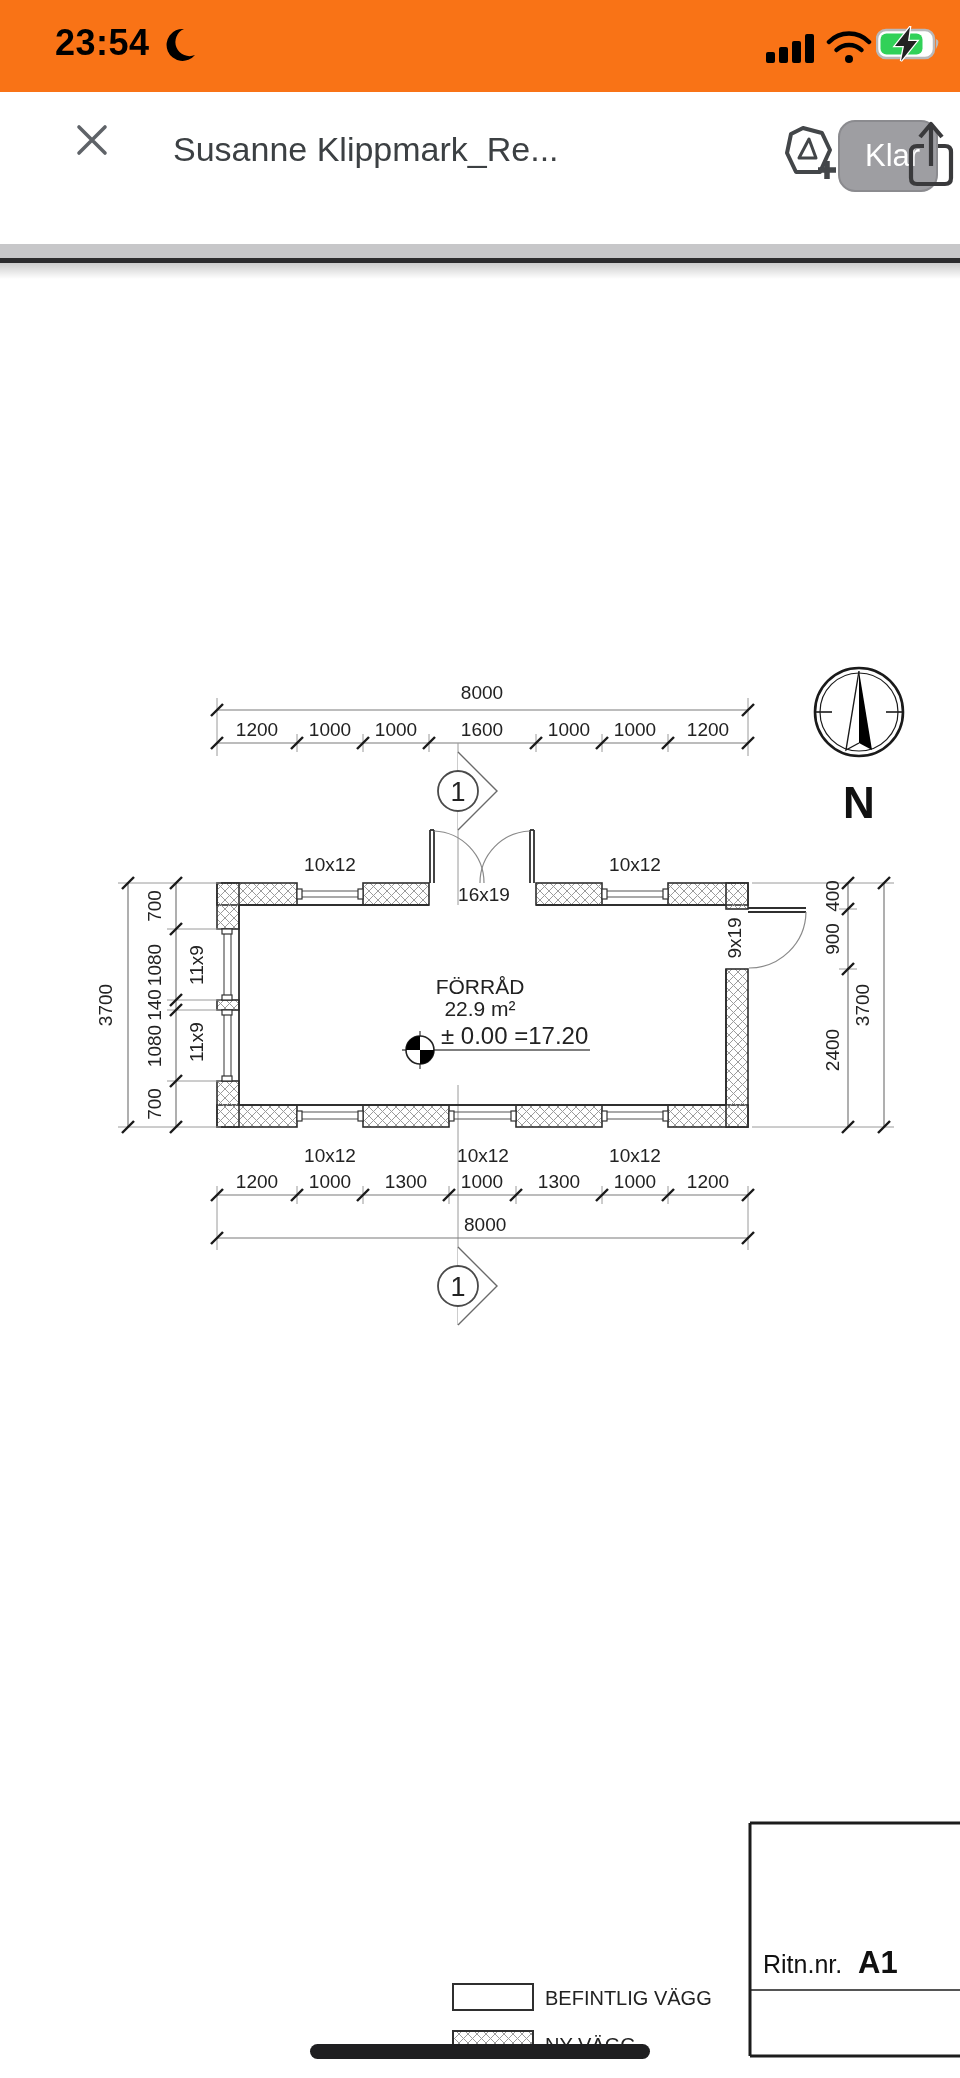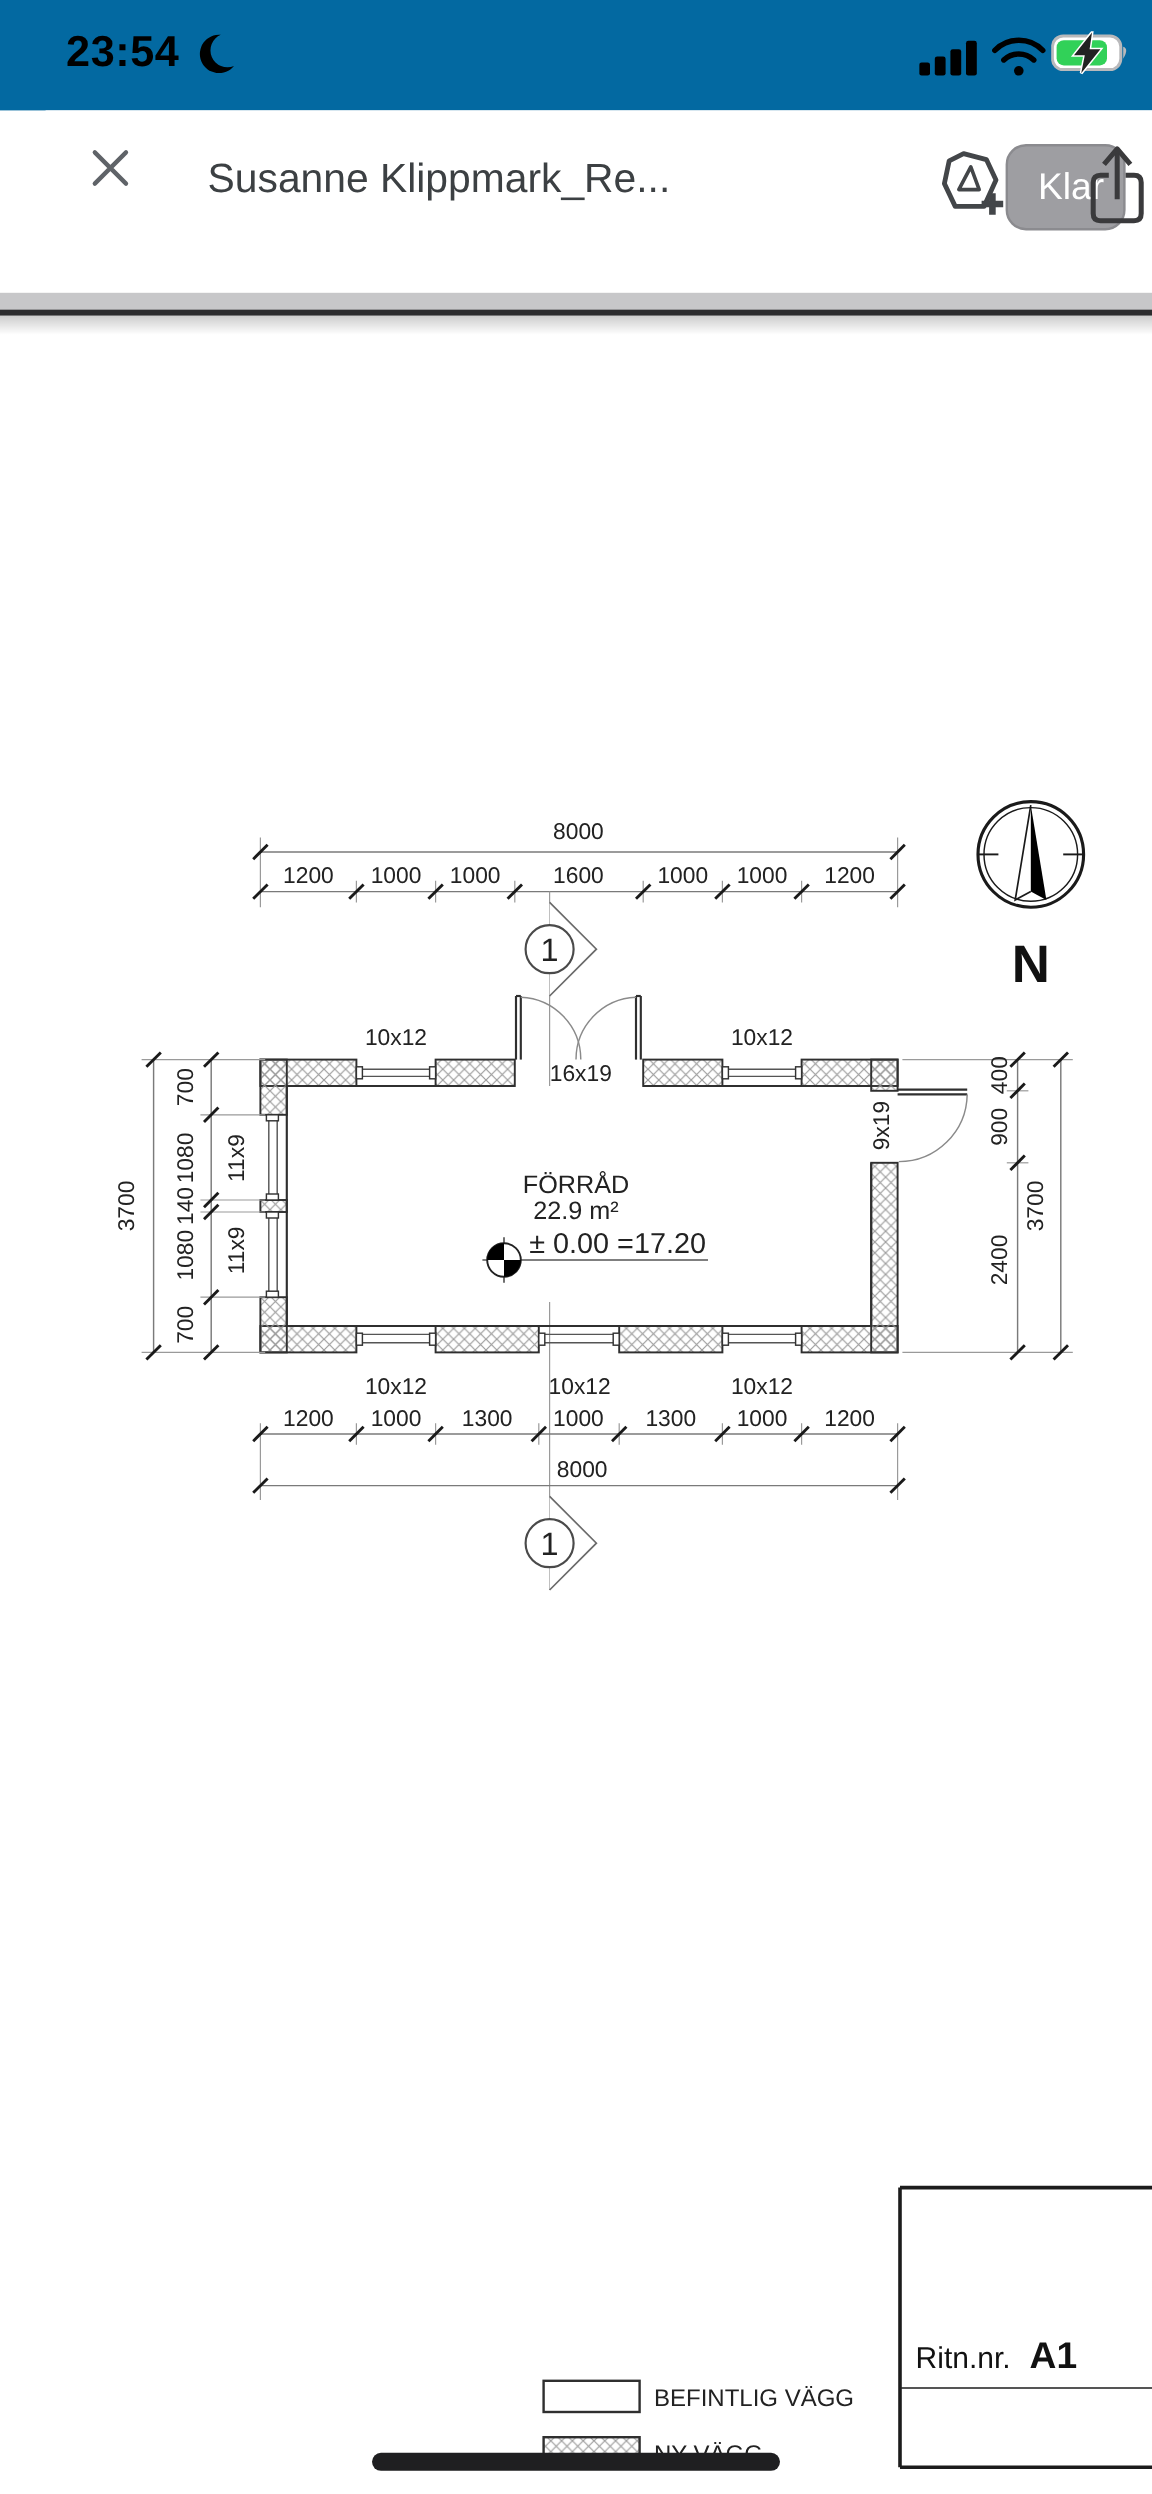--- a/index.html
+++ b/index.html
@@ -1,18 +1,18 @@
 <!DOCTYPE html>
 <html><head>
 <meta charset="utf-8">
 <style>
   * { margin:0; padding:0; box-sizing:border-box; }
   html,body { width:960px; height:2078px; background:#ffffff; font-family:"Liberation Sans", sans-serif; position:relative; overflow:hidden; }
 
-  .statusbar { position:absolute; top:0; left:0; width:960px; height:92px; background:#0369a1; }
+  .statusbar { position:absolute; top:0; left:0; width:960px; height:92px; background:#f97316; }
   .time { position:absolute; left:55px; top:22px; font-size:36px; font-weight:bold; color:#000; letter-spacing:0.5px; }
   .moon { position:absolute; left:160px; top:26px; }
   .sig { position:absolute; left:766px; top:28px; }
   .wifi { position:absolute; left:826px; top:28px; }
   .batt { position:absolute; left:876px; top:26px; }
 
   .header { position:absolute; top:92px; left:0; width:960px; height:150px; background:#fff;margin-left:38px; }
   .close-x { position:absolute; left:36px; top:30px; }
   .doc-title { position:absolute; left:135px; top:38px; width:580px; font-size:34px; color:#3c4043; white-space:nowrap; overflow:hidden; }
   .annot { position:absolute; left:740px; top:28px; }

